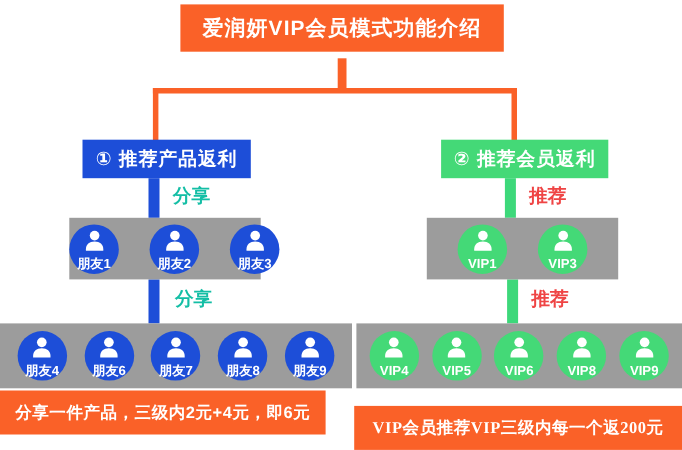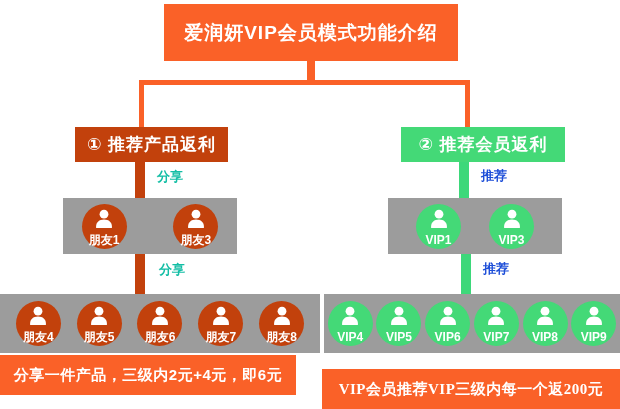--- a/index.html
+++ b/index.html
@@ -3,51 +3,51 @@
 <meta charset="utf-8">
 <style>
   html,body{margin:0;padding:0;background:#fff;}
   .canvas{
     position:relative;width:620px;height:409px;background:#ffffff;
     font-family:"Liberation Sans","DejaVu Sans",sans-serif;overflow:hidden;
   }
   .abs{position:absolute;box-sizing:border-box;}
   
   .orange-bg{background:#FA6128;}
-  .teal-bg{background:#c2410c;}
+  .teal-bg{background:#1d4ed8;}
   .green-bg{background:#44D977;}
   .greenbar-bg{background:#3DD87A;}
   .gray-bg{background:#9C9C9C;}
   
   .title-box{
-    left:164px;top:4px;width:294px;height:57px;
+    left:164px;top:4px;width:294px;height:43px;
     display:flex;align-items:center;justify-content:center;
     color:#fff;font-size:19px;font-weight:bold;letter-spacing:1px;
   }
   .heading-box{
     height:35px;display:flex;align-items:center;justify-content:center;
     color:#fff;font-size:17px;font-weight:bold;letter-spacing:1px;
   }
   .heading-left{left:75px;top:127px;width:153px;}
-  .heading-right{left:401px;top:127px;width:164px;}
+  .heading-right{left:401px;top:127px;width:152px;}
   
   .conn-stub{left:307px;top:53px;width:8px;height:31px;}
   .conn-h{left:139px;top:80px;width:331px;height:5px;}
   .conn-vl{left:139px;top:80px;width:5px;height:48px;}
   .conn-vr{left:465px;top:80px;width:5px;height:48px;}
   
   .bar{width:10px;}
   .bar-l1{left:135px;top:162px;height:36px;}
   .bar-l2{left:135px;top:254px;height:40px;}
   .bar-r1{left:459px;top:162px;height:36px;}
   .bar-r2{left:461px;top:254px;height:40px;}
   
-  .edge-label{font-size:13px;font-weight:bold;line-height:1;}
+  .edge-label{font-size:17px;font-weight:bold;line-height:1;}
   .edge-teal{color:#13BEA5;}
-  .edge-green{color:#1d4ed8;font-family:Liberation Mono, monospace;}
+  .edge-green{color:#ef4444;}
   .el-l1{left:157px;top:170px;}
   .el-l2{left:159px;top:263px;}
   .el-r1{left:481px;top:170px;}
   .el-r2{left:483px;top:263px;}
   
   .member-box{
     display:flex;align-items:center;justify-content:space-evenly;
   }
   .mb-l1{left:63px;top:198px;width:174px;height:56px;gap:28px;}
   .mb-r1{left:388px;top:198px;width:174px;height:56px;}
@@ -110,20 +110,29 @@
         </span>
       <span class="mlabel">朋友1</span>
     </div>
     <div class="circle teal-bg">
       <span class="picon">
           <svg viewBox="0 0 24 24">
             <circle cx="12" cy="7.2" r="4.4"></circle>
             <path d="M12 12.6c-4.8 0-7.9 2.8-7.9 6.9V21h15.8v-1.5c0-4.1-3.1-6.9-7.9-6.9z"></path>
           </svg>
         </span>
+      <span class="mlabel">朋友2</span>
+    </div>
+    <div class="circle teal-bg">
+      <span class="picon">
+          <svg viewBox="0 0 24 24">
+            <circle cx="12" cy="7.2" r="4.4"></circle>
+            <path d="M12 12.6c-4.8 0-7.9 2.8-7.9 6.9V21h15.8v-1.5c0-4.1-3.1-6.9-7.9-6.9z"></path>
+          </svg>
+        </span>
       <span class="mlabel">朋友3</span>
     </div>
   </div>
 
   <div class="abs gray-bg member-box mb-r1">
     <div class="circle green-bg">
       <span class="picon">
           <svg viewBox="0 0 24 24">
             <circle cx="12" cy="7.2" r="4.4"></circle>
             <path d="M12 12.6c-4.8 0-7.9 2.8-7.9 6.9V21h15.8v-1.5c0-4.1-3.1-6.9-7.9-6.9z"></path>
@@ -152,49 +161,49 @@
         </span>
       <span class="mlabel">朋友4</span>
     </div>
     <div class="circle teal-bg">
       <span class="picon">
           <svg viewBox="0 0 24 24">
             <circle cx="12" cy="7.2" r="4.4"></circle>
             <path d="M12 12.6c-4.8 0-7.9 2.8-7.9 6.9V21h15.8v-1.5c0-4.1-3.1-6.9-7.9-6.9z"></path>
           </svg>
         </span>
-      <span class="mlabel">朋友5</span>
-    </div>
-    <div class="circle teal-bg">
-      <span class="picon">
-          <svg viewBox="0 0 24 24">
-            <circle cx="12" cy="7.2" r="4.4"></circle>
-            <path d="M12 12.6c-4.8 0-7.9 2.8-7.9 6.9V21h15.8v-1.5c0-4.1-3.1-6.9-7.9-6.9z"></path>
-          </svg>
-        </span>
       <span class="mlabel">朋友6</span>
     </div>
     <div class="circle teal-bg">
       <span class="picon">
           <svg viewBox="0 0 24 24">
             <circle cx="12" cy="7.2" r="4.4"></circle>
             <path d="M12 12.6c-4.8 0-7.9 2.8-7.9 6.9V21h15.8v-1.5c0-4.1-3.1-6.9-7.9-6.9z"></path>
           </svg>
         </span>
       <span class="mlabel">朋友7</span>
     </div>
     <div class="circle teal-bg">
       <span class="picon">
           <svg viewBox="0 0 24 24">
             <circle cx="12" cy="7.2" r="4.4"></circle>
             <path d="M12 12.6c-4.8 0-7.9 2.8-7.9 6.9V21h15.8v-1.5c0-4.1-3.1-6.9-7.9-6.9z"></path>
           </svg>
         </span>
       <span class="mlabel">朋友8</span>
     </div>
+    <div class="circle teal-bg">
+      <span class="picon">
+          <svg viewBox="0 0 24 24">
+            <circle cx="12" cy="7.2" r="4.4"></circle>
+            <path d="M12 12.6c-4.8 0-7.9 2.8-7.9 6.9V21h15.8v-1.5c0-4.1-3.1-6.9-7.9-6.9z"></path>
+          </svg>
+        </span>
+      <span class="mlabel">朋友9</span>
+    </div>
   </div>
 
   <div class="abs gray-bg member-box mb-r2">
     <div class="circle green-bg">
       <span class="picon">
           <svg viewBox="0 0 24 24">
             <circle cx="12" cy="7.2" r="4.4"></circle>
             <path d="M12 12.6c-4.8 0-7.9 2.8-7.9 6.9V21h15.8v-1.5c0-4.1-3.1-6.9-7.9-6.9z"></path>
           </svg>
         </span>
@@ -210,29 +219,20 @@
       <span class="mlabel">VIP5</span>
     </div>
     <div class="circle green-bg">
       <span class="picon">
           <svg viewBox="0 0 24 24">
             <circle cx="12" cy="7.2" r="4.4"></circle>
             <path d="M12 12.6c-4.8 0-7.9 2.8-7.9 6.9V21h15.8v-1.5c0-4.1-3.1-6.9-7.9-6.9z"></path>
           </svg>
         </span>
       <span class="mlabel">VIP6</span>
-    </div>
-    <div class="circle green-bg">
-      <span class="picon">
-          <svg viewBox="0 0 24 24">
-            <circle cx="12" cy="7.2" r="4.4"></circle>
-            <path d="M12 12.6c-4.8 0-7.9 2.8-7.9 6.9V21h15.8v-1.5c0-4.1-3.1-6.9-7.9-6.9z"></path>
-          </svg>
-        </span>
-      <span class="mlabel">VIP7</span>
     </div>
     <div class="circle green-bg">
       <span class="picon">
           <svg viewBox="0 0 24 24">
             <circle cx="12" cy="7.2" r="4.4"></circle>
             <path d="M12 12.6c-4.8 0-7.9 2.8-7.9 6.9V21h15.8v-1.5c0-4.1-3.1-6.9-7.9-6.9z"></path>
           </svg>
         </span>
       <span class="mlabel">VIP8</span>
     </div>

